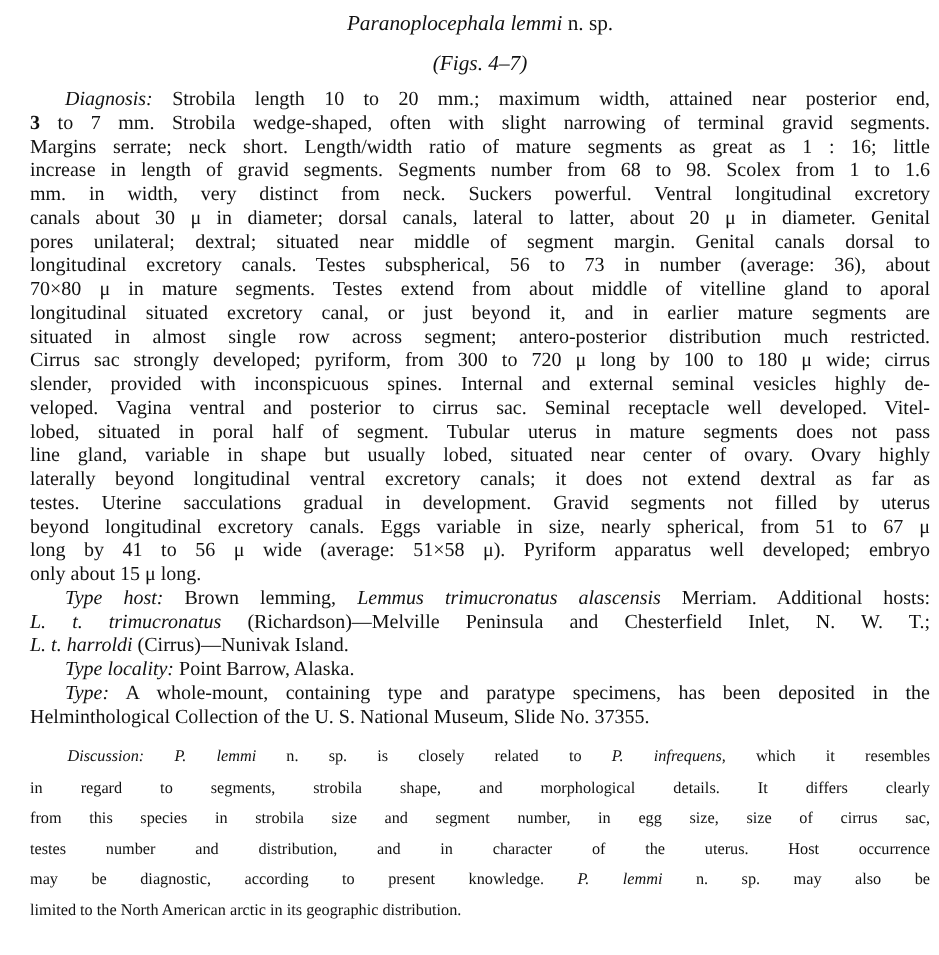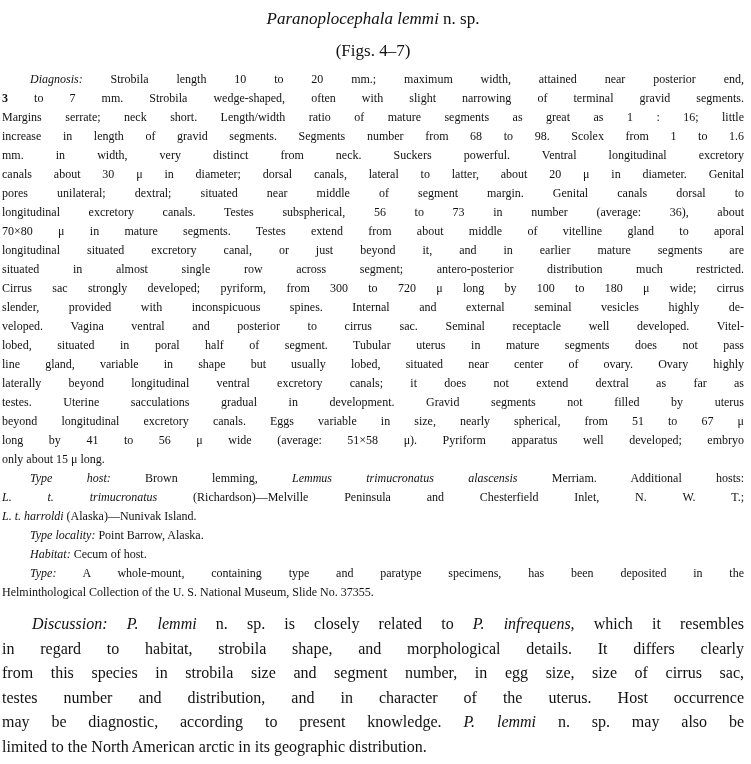--- a/index.html
+++ b/index.html
@@ -5,58 +5,58 @@
   html, body {
     margin: 0;
     padding: 0;
     background: #ffffff;
   }
   .page {
     position: relative;
     box-sizing: border-box;
     width: 751px;
     height: 764px;
-    padding: 8px 7px 0 2px;
+    padding: 8px 7px 0 24px;
     background: #ffffff;
     color: #111111;
     font-family: "Liberation Serif", "DejaVu Serif", serif;
     overflow: hidden;
   }
   .para { margin: 0; }
   .para-head {
     font-size: 17px;
     line-height: 19px;
   }
   .para-head .line,
   .para-head .line-last {
     text-align: center;
     text-align-last: center;
   }
   .para-small {
-    font-size: 12px;
+    font-size: 16px;
     line-height: 19px;
   }
   .para-large {
-    font-size: 16px;
+    font-size: 13px;
     line-height: 24.5px;
     font-family: Liberation Serif, serif;
   }
   .line {
     text-align: justify;
     text-align-last: justify;
   }
   .line-last {
     text-align-last: left;
   }
   .line-indent { text-indent: 28px; }
   .para-large .line-indent { text-indent: 30px; }
   .it { font-style: italic; }
   .bd { font-weight: bold; }
   .p-title { margin-top: 1px; }
-  .p-figs { margin-top: 13px; margin-bottom: 10px; }
+  .p-figs { margin-top: 13px; margin-bottom: 10px; font-style: italic; }
   .p-discussion { margin-top: 10px; }
 </style>
 </head>
 <body>
 
 <div class="page">
   <div>
       <div class="para para-head p-title">
         <div class="line line-last"><span class="it">Paranoplocephala lemmi</span><span class=""> n. sp.</span></div>
       </div>
@@ -82,34 +82,31 @@
         <div class="line"><span class="">line gland, variable in shape but usually lobed, situated near center of ovary.  Ovary highly</span></div>
         <div class="line"><span class="">laterally beyond longitudinal ventral excretory canals; it does not extend dextral as far as</span></div>
         <div class="line"><span class="">testes.  Uterine sacculations gradual in development.  Gravid segments not filled by uterus</span></div>
         <div class="line"><span class="">beyond longitudinal excretory canals.  Eggs variable in size, nearly spherical, from 51 to 67 μ</span></div>
         <div class="line"><span class="">long by 41 to 56 μ wide (average: 51×58 μ).  Pyriform apparatus well developed; embryo</span></div>
         <div class="line line-last"><span class="">only about 15 μ long.</span></div>
       </div>
       <div class="para para-small p-type-host">
         <div class="line line-indent"><span class="it">Type host:</span><span class=""> Brown lemming, </span><span class="it">Lemmus trimucronatus alascensis</span><span class=""> Merriam.  Additional hosts:</span></div>
         <div class="line"><span class="it">L. t. trimucronatus</span><span class=""> (Richardson)—Melville Peninsula and Chesterfield Inlet, N. W. T.;</span></div>
-        <div class="line line-last"><span class="it">L. t. harroldi</span><span class=""> (Alaska)—Nunivak Island.</span></div>
+        <div class="line line-last"><span class="it">L. t. harroldi</span><span class=""> (Cirrus)—Nunivak Island.</span></div>
       </div>
       <div class="para para-small p-type-locality">
         <div class="line line-last line-indent"><span class="it">Type locality:</span><span class=""> Point Barrow, Alaska.</span></div>
-      </div>
-      <div class="para para-small p-habitat">
-        <div class="line line-last line-indent"><span class="it">Habitat:</span><span class=""> Cecum of host.</span></div>
       </div>
       <div class="para para-small p-type">
         <div class="line line-indent"><span class="it">Type:</span><span class=""> A whole-mount, containing type and paratype specimens, has been deposited in the</span></div>
         <div class="line line-last"><span class="">Helminthological Collection of the U. S. National Museum, Slide No. 37355.</span></div>
       </div>
       <div class="para para-large p-discussion">
         <div class="line line-indent"><span class="it">Discussion:</span><span class=""> </span><span class="it">P. lemmi</span><span class=""> n. sp. is closely related to </span><span class="it">P. infrequens,</span><span class=""> which it resembles</span></div>
-        <div class="line"><span class="">in regard to habitat, strobila shape, and morphological details.  It differs clearly</span></div>
+        <div class="line"><span class="">in regard to segments, strobila shape, and morphological details.  It differs clearly</span></div>
         <div class="line"><span class="">from this species in strobila size and segment number, in egg size, size of cirrus sac,</span></div>
         <div class="line"><span class="">testes number and distribution, and in character of the uterus.  Host occurrence</span></div>
         <div class="line"><span class="">may be diagnostic, according to present knowledge.  </span><span class="it">P. lemmi</span><span class=""> n. sp. may also be</span></div>
         <div class="line line-last"><span class="">limited to the North American arctic in its geographic distribution.</span></div>
       </div>
     </div>
 </div>
 
 </body></html>

